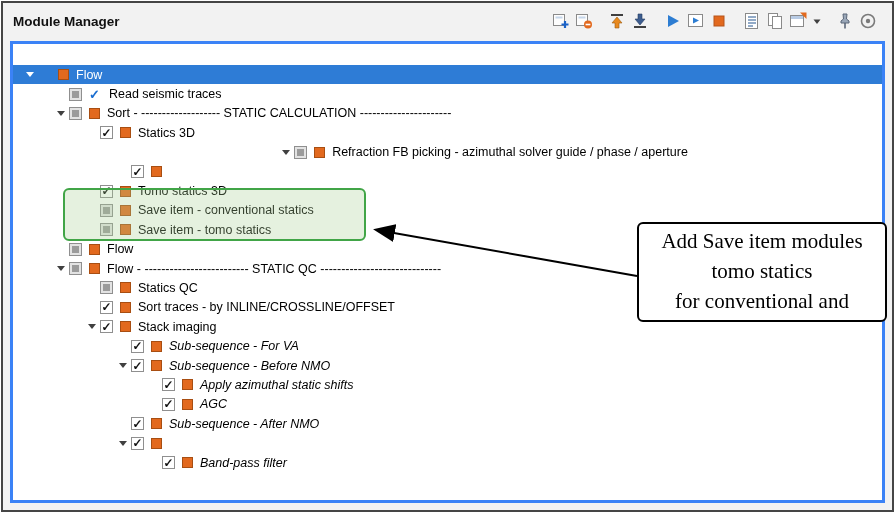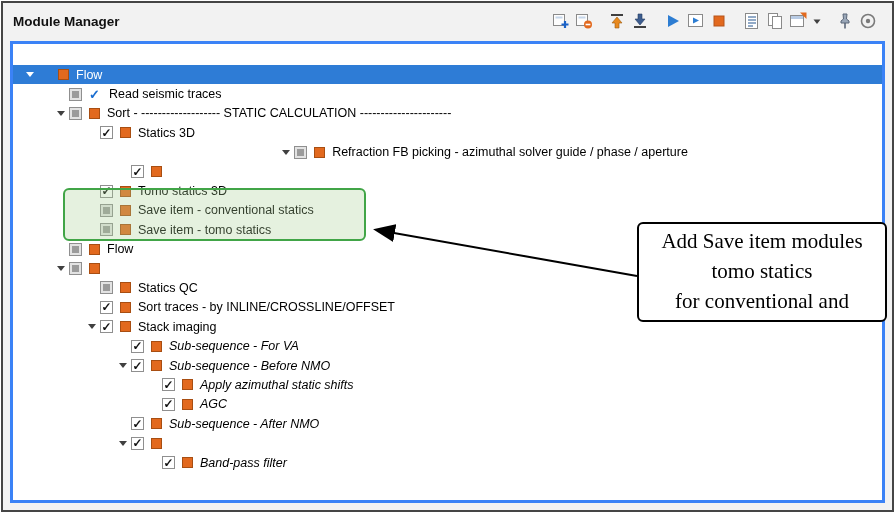--- a/index.html
+++ b/index.html
@@ -220,20 +220,21 @@
           </span>
           <span class="sq"></span>
           <span class="lbl">Flow</span>
         </div>
         <div class="row" style="padding-left: 39px;">
           <span class="expander open"></span>
           <span class="cb gray">
             <i class="inner"></i>
           </span>
           <span class="sq"></span>
+          <span class="lbl">Flow - ------------------------- STATIC QC -----------------------------</span>
         </div>
         <div class="row" style="padding-left: 70px;">
           <span class="expander"></span>
           <span class="cb gray">
             <i class="inner"></i>
           </span>
           <span class="sq"></span>
           <span class="lbl">Statics QC</span>
         </div>
         <div class="row" style="padding-left: 70px;">

